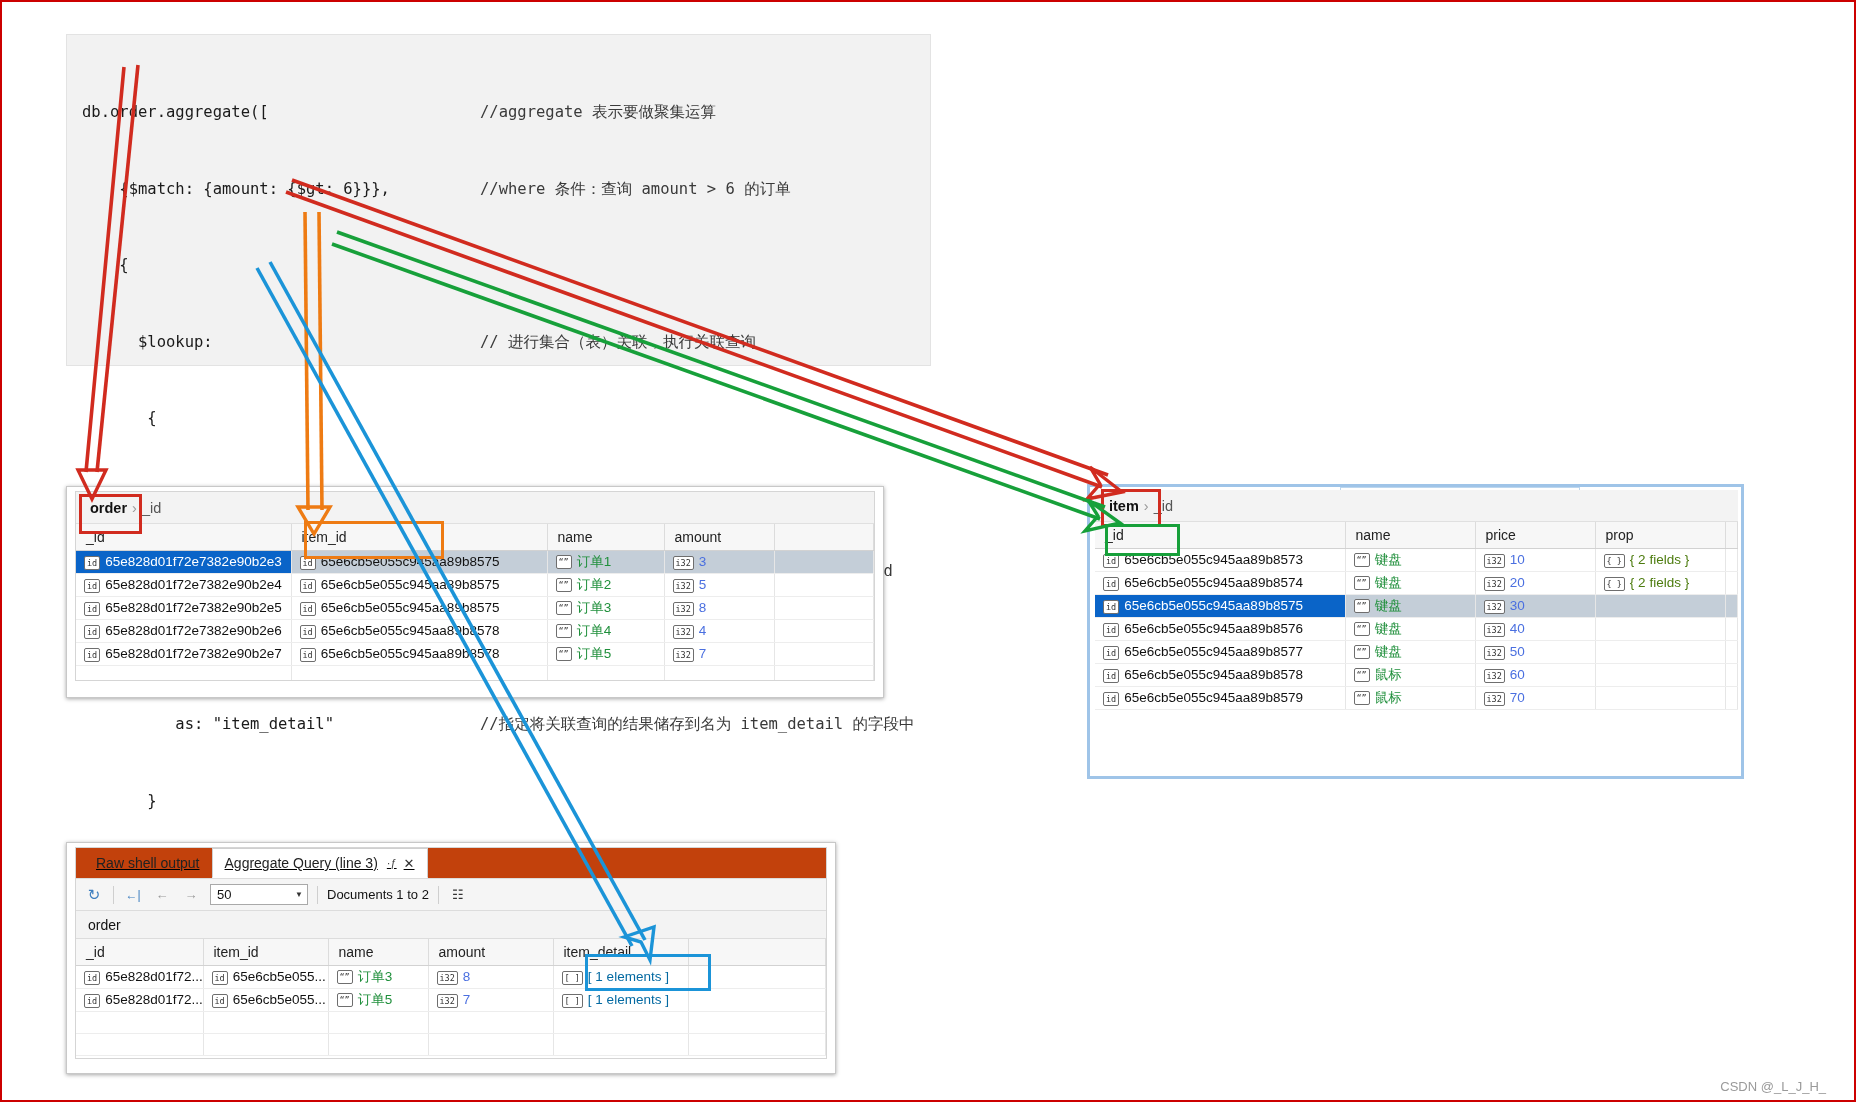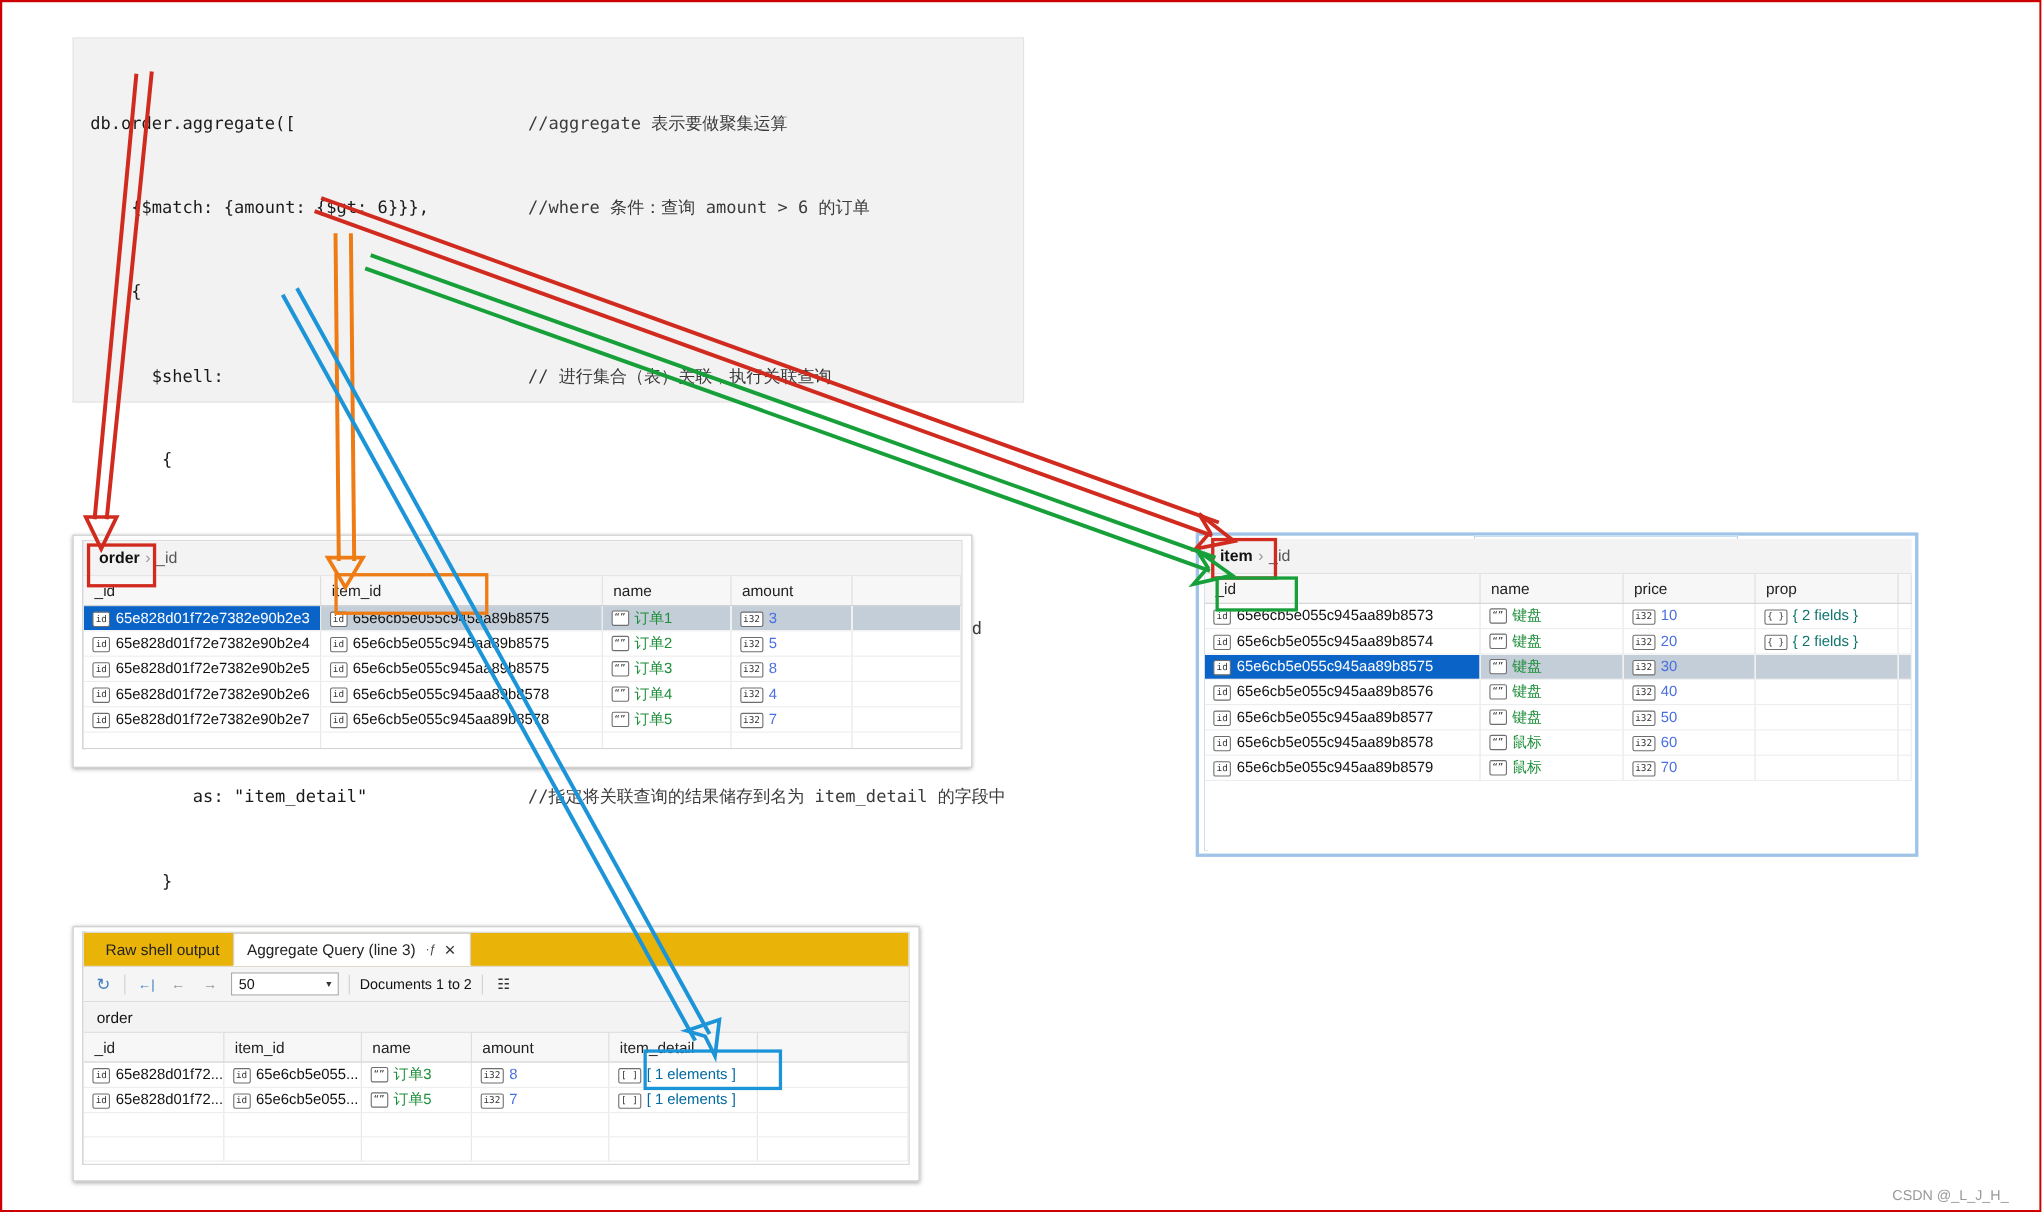--- a/index.html
+++ b/index.html
@@ -65,39 +65,39 @@
     font-family:"DejaVu Sans Mono", monospace; font-size:8.5px;
     line-height:10px; padding:1px 2px; border-radius:2px;
     vertical-align:middle; margin-right:5px; background:#fff;
     min-width:15px; text-align:center;
   }
   tr.sel td.first .badge{ background:#fff; color:#333; }
   .v-id{ color:#111; }
   .v-str{ color:#1f8f3b; }
   .v-num{ color:#4a6fe0; }
   .v-arr{ color:#0369a1; }
-  .v-obj{ color:#0f766e; }
+  .v-obj{ color:#4d7c0f; }
 
   
   #order-win{ left:64px; top:484px; width:818px; height:212px; border:1px solid #c8c8c8; }
   #order-win .inner-border{ position:absolute; left:8px; top:4px; right:8px; bottom:16px; border:1px solid #d5d5d5; background:#fff; overflow:hidden;}
   #order-win .leftbar{ position:absolute; left:8px; top:4px; width:3px; bottom:16px; background:#3a6fb5; }
 
   
   #item-win{ left:1085px; top:482px; width:657px; height:295px; border:3px solid #9fc4e8; background:#fff; }
   #item-win .inner{ position:absolute; left:5px; top:3px; right:3px; bottom:3px; background:#fff; overflow:hidden;}
   #item-win .leftbar{ position:absolute; left:5px; top:3px; width:3px; bottom:3px; background:#3a6fb5; }
   #item-win .tabstub{ position:absolute; left:250px; top:0px; width:240px; height:6px; border:1px solid #bcd6ee; background:#fff; border-bottom:none;}
 
   
   #res-win{ left:64px; top:840px; width:770px; height:232px; border:1px solid #c8c8c8; }
   #res-win .inner-border{ position:absolute; left:8px; top:4px; right:8px; bottom:14px; border:1px solid #d5d5d5; background:#fff; overflow:hidden;}
   #res-win .leftbar{ position:absolute; left:8px; top:4px; width:3px; bottom:14px; background:#3a6fb5; }
 
-  .tabbar{ height:31px; background:#eab308; border-bottom:1px solid #dcdcdc; display:flex; align-items:flex-end; padding-left:8px;}
+  .tabbar{ height:31px; background:#c2410c; border-bottom:1px solid #dcdcdc; display:flex; align-items:flex-end; padding-left:8px;text-decoration:underline;}
   .tab{ height:30px; display:flex; align-items:center; padding:0 12px; font-size:14px; color:#222; }
   .tab.active{ background:#fff; border:1px solid #cfcfcf; border-bottom:1px solid #fff; }
   .tab .pin{ margin-left:9px; font-size:11px; color:#444; }
   .tab .x{ margin-left:7px; font-size:13px; color:#333; }
 
   .toolbar{ height:32px; background:#f5f5f5; border-bottom:1px solid #dcdcdc; display:flex; align-items:center; padding:0 8px; gap:9px; font-size:13px; color:#333;}
   .tb-icon{ width:20px; height:20px; display:flex; align-items:center; justify-content:center; color:#3d7ebf; font-size:15px;}
   .tb-sep{ width:1px; height:18px; background:#cfcfcf; }
   .pagesel{
     width:98px; height:21px; border:1px solid #a9a9a9; background:#fff;
@@ -125,21 +125,21 @@
 <body>
 
 <div id="root">
 
   <div class="code-panel">
     <div class="code-inner">
       <div class="code-col-left">
         <span class="ln">db.order.aggregate([</span>
         <span class="ln">    {$match: {amount: {$gt: 6}}},</span>
         <span class="ln">    {</span>
-        <span class="ln">      $shell:</span>
+        <span class="ln">      $lookup:</span>
         <span class="ln">       {</span>
         <span class="ln">          from: "item",</span>
         <span class="ln">          localField: "item_id",</span>
         <span class="ln">          foreignField: "_id",</span>
         <span class="ln">          as: "item_detail"</span>
         <span class="ln">       }</span>
         <span class="ln">    }</span>
         <span class="ln">])</span>
       </div>
       <div class="code-col-right">

